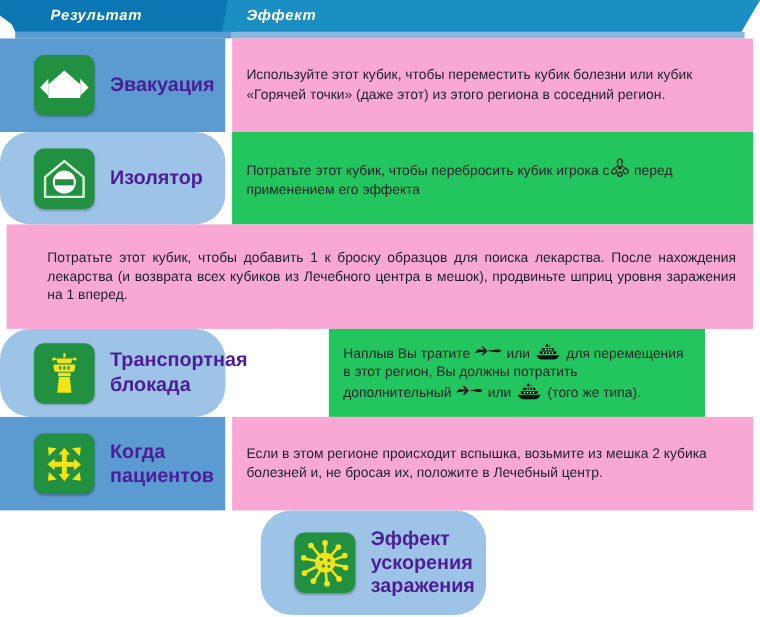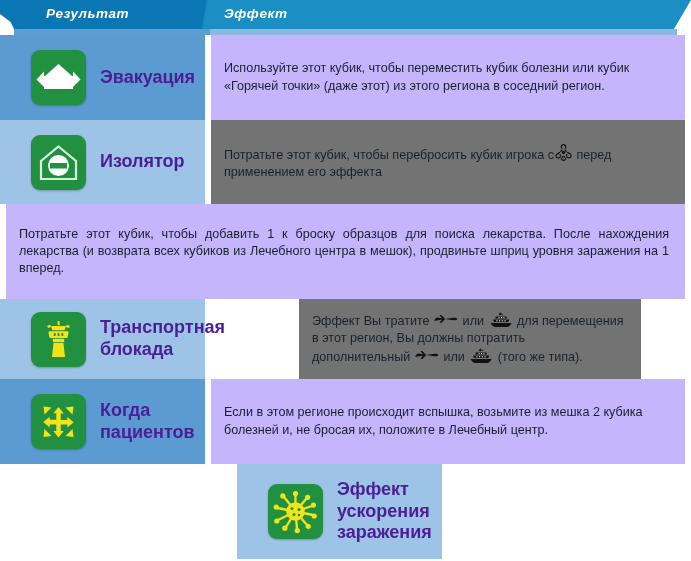--- a/index.html
+++ b/index.html
@@ -63,44 +63,44 @@
   .gap{width:6px;flex:0 0 6px;background:#ffffff;}
   .cell-right{
     flex:1 1 auto;
     box-sizing:border-box;
     padding:10px 16px 10px 13px;
     display:flex;align-items:center;
   }
   .pad-right{width:6px;flex:0 0 6px;background:#ffffff;}
 
   .row.dark .cell-left{background:#5b9bd1;}
-  .row.dark .cell-right{background:#c4b5fd;}
-  .row.light .cell-left{background:#9dc3e6;}
-  .row.light .cell-right{background:#737373;}
+  .row.dark .cell-right{background:#f9a8d4;}
+  .row.light .cell-left{background:#9dc3e6;border-radius:28px;}
+  .row.light .cell-right{background:#22c55e;}
 
   
   .tile{
     width:55px;height:55px;flex:0 0 55px;
     background:#219141;border-radius:9px;
     position:relative;
     box-shadow:0 1px 2px rgba(0,0,0,.25);
     margin-right:14px;margin-left:17px;
   }
   .tile svg{position:absolute;left:0;top:0;width:55px;height:55px;display:block;}
 
   .res-name{
     font-size:18px;font-weight:bold;color:#4c1d95;
     line-height:1.22;
   }
 
   .eff-text{
     font-size:12.6px;color:#19222b;line-height:1.36;
     margin:0;
   }
-  .eff-text.justify{text-align:justify;text-align-last:left;}
+  .eff-text.justify{text-align:justify;text-align-last:left;margin-left:24px;}
   .inline-ico{display:inline-block;vertical-align:-3px;}
   .inline-ico svg{display:block;}
 
   
   .r1{min-height:85px;}
   .r2{min-height:84px;}
   .r3{min-height:95px;}
   .r4{min-height:80px;gap:44px;}
   .r5{min-height:85px;}
   .r6{min-height:95px;justify-content:center;}
@@ -197,21 +197,21 @@
               <rect x="22.8" y="21" width="1.8" height="3"></rect>
               <rect x="26.6" y="21" width="1.8" height="3"></rect>
               <rect x="30.4" y="21" width="1.8" height="3"></rect>
             </g>
           </svg>
         </div>
         <div class="res-name">Транспортная блокада</div>
       </div>
       <div class="gap"></div>
       <div class="cell-right">
-        <p class="eff-text"><span>Эффект Вы тратите</span> <span class="inline-ico"><svg width="26" height="15" viewBox="0 0 32 18">
+        <p class="eff-text"><span>Наплыв Вы тратите</span> <span class="inline-ico"><svg width="26" height="15" viewBox="0 0 32 18">
                 <path d="M1 9.4l3.2-.45 4.3-.6 3.6-.5-2.3-3.3L8 2.2l2.1-.05 2.6 2.6 2.3 2.3 6.0-.85 4.2-.6c1.0-.15 2.2-.1 3.2.2 1.1.35 1.6.85 1.6 1.35s-.5 1.0-1.6 1.35c-1.0.3-2.2.35-3.2.2l-4.2-.6-6.0-.85-2.3 2.3-2.6 2.6-2.1-.05 1.8-2.35 2.3-3.3-3.6-.5-4.3-.6L1 9.4z" fill="#111111"></path>
               </svg></span> <span>или</span> <span class="inline-ico"><svg width="26" height="16" viewBox="0 0 32 20">
                 <g fill="#111111">
                   <path d="M14.4 1.2c.8-.9 1.6-.6 1.7.4l.3 2.6-3.3-.5zM16.8 2.0l2.4 1.1-2.1.6z"></path>
                   <path d="M9.5 5.6h13.2l.9 2.6H8.6z"></path>
                   <path d="M6.2 9.4h20l-1.0 3.0H7.2z"></path>
                   <path d="M3.0 13.6h26.2c-.8 2.0-2.4 4.0-5.0 5.0H8.0c-2.6-1.0-4.2-3.0-5.0-5.0z"></path>
                   <rect x="13.0" y="6.4" width="1.3" height="1.3" fill="#ffffff"></rect>
                   <rect x="16.0" y="6.4" width="1.3" height="1.3" fill="#ffffff"></rect>
                   <rect x="19.0" y="6.4" width="1.3" height="1.3" fill="#ffffff"></rect>

